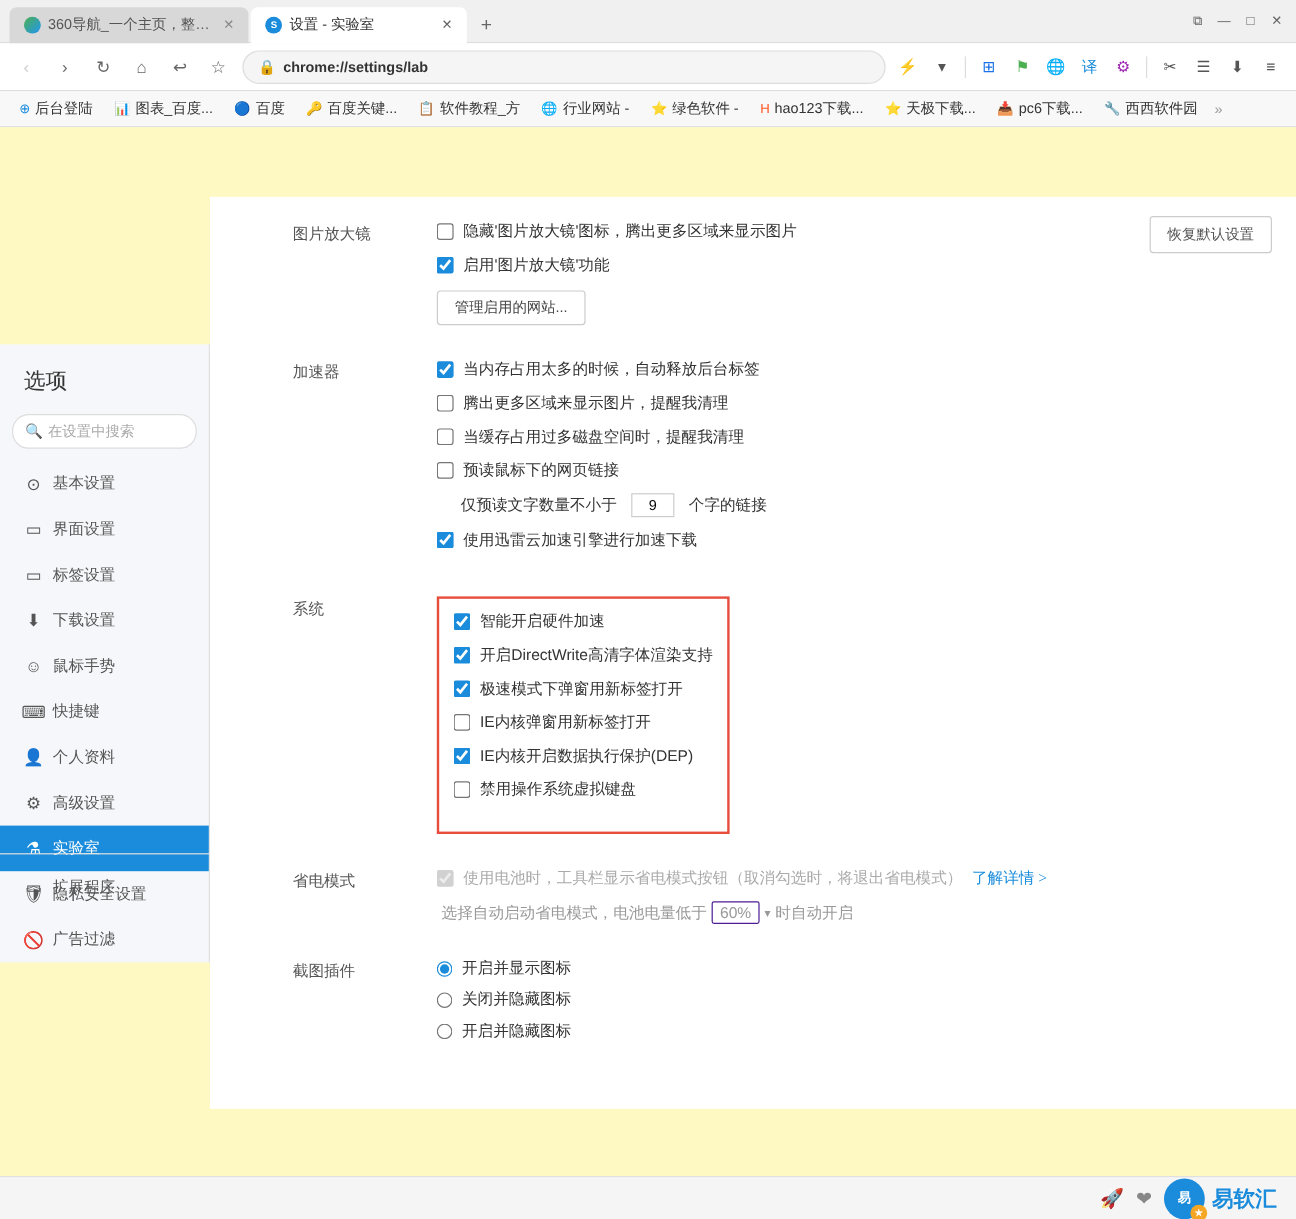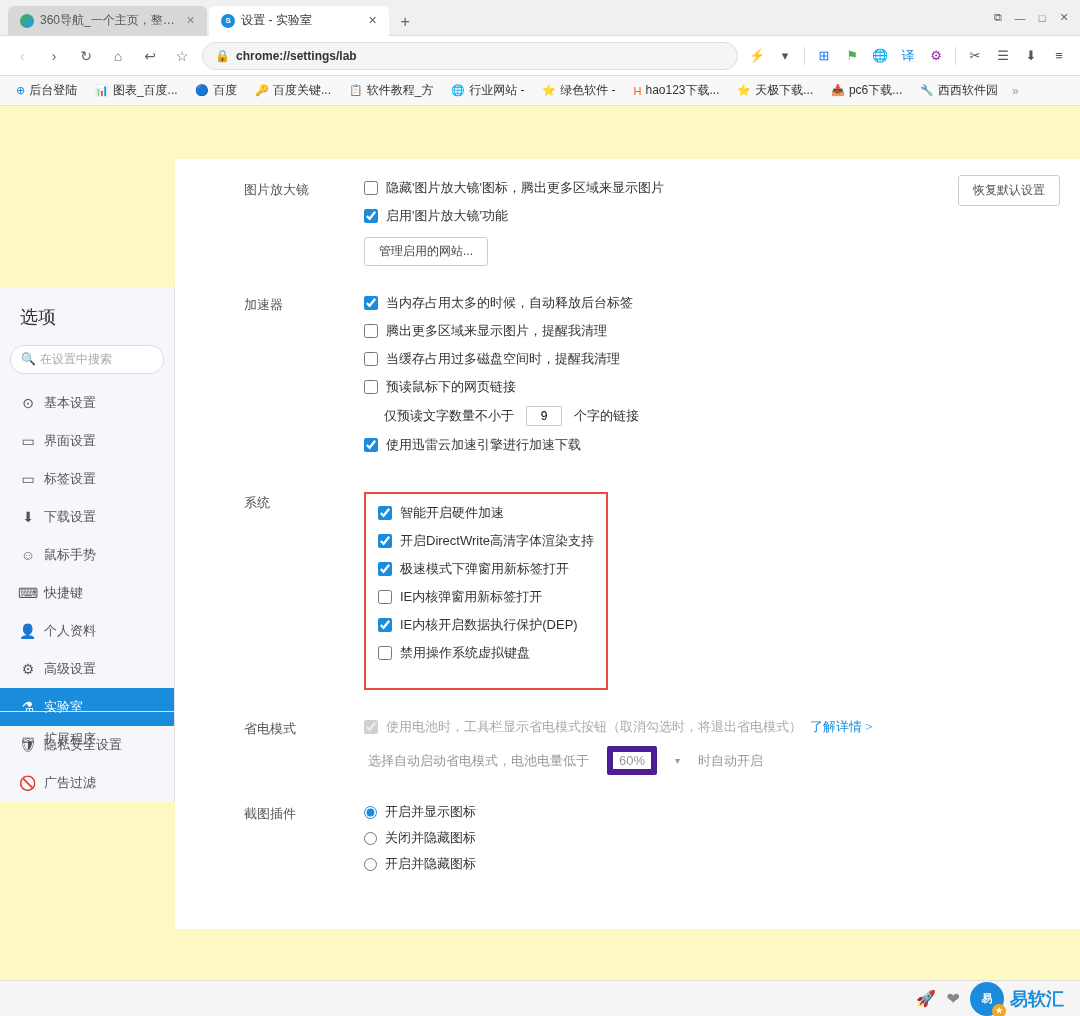--- a/index.html
+++ b/index.html
@@ -496,23 +496,23 @@
     </div>
 
     <div class="settings-section">
       <div class="section-label">省电模式</div>
       <div class="section-body">
         <div class="checkbox-row">
           <input type="checkbox" id="battery" checked="" disabled="" style="accent-color: rgb(170, 170, 170);">
           <label for="battery" style="color:#aaa;">使用电池时，工具栏显示省电模式按钮（取消勾选时，将退出省电模式）</label>
           <span class="link-text">了解详情 &gt;</span>
         </div>
-        <div style="display:flex;align-items:center;gap:18px;padding-left:4px;margin-top:4px;">
+        <div style="display:flex;align-items:center;gap:4px;padding-left:4px;margin-top:4px;">
           <span style="font-size:13px;color:#999;">选择自动启动省电模式，电池电量低于</span>
-          <span style="font-size:13px;color:#999;border:6px solid #4c1d95;padding:1px 6px;border-radius:2px;cursor:pointer;">60%</span>
+          <span style="font-size:13px;color:#999;border:1px solid #4c1d95;padding:1px 6px;border-radius:2px;cursor:pointer;">60%</span>
           <span style="font-size:10px;color:#999;">▾</span>
           <span style="font-size:13px;color:#999;">时自动开启</span>
         </div>
       </div>
     </div>
 
     <div class="settings-section">
       <div class="section-label">截图插件</div>
       <div class="section-body">
         <div class="radio-row">

